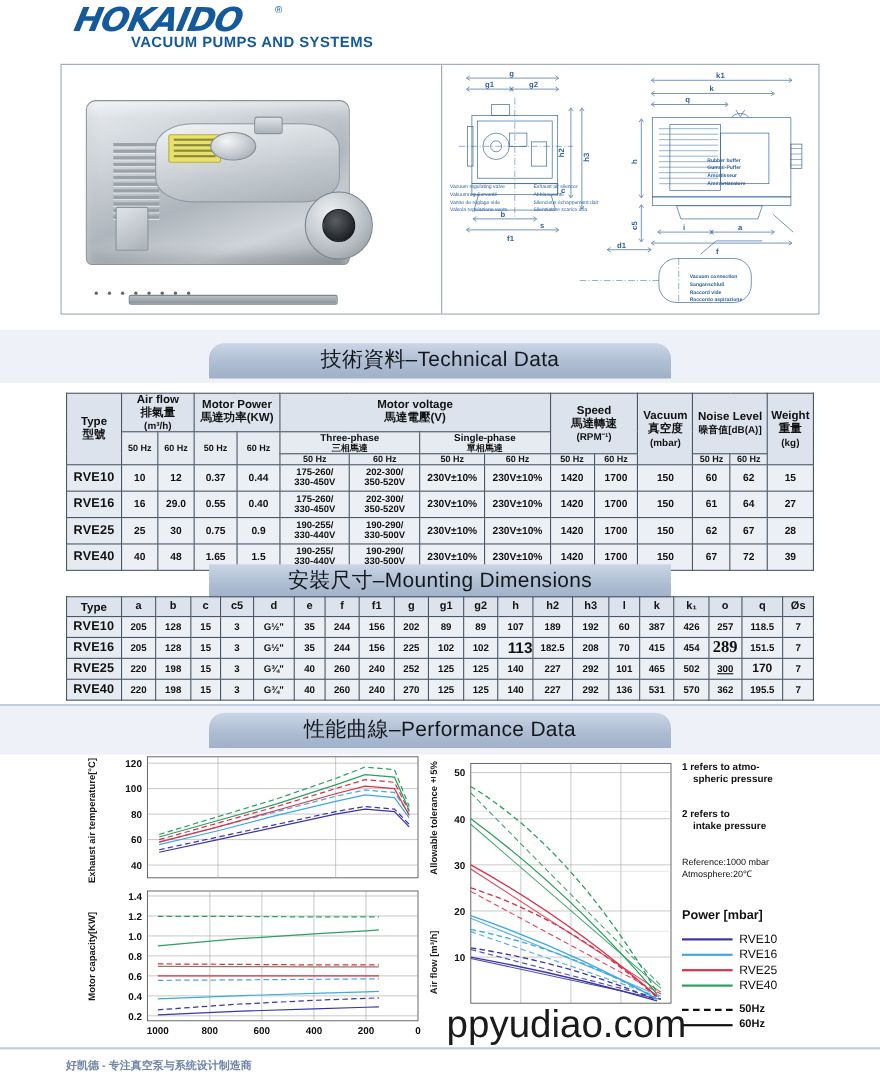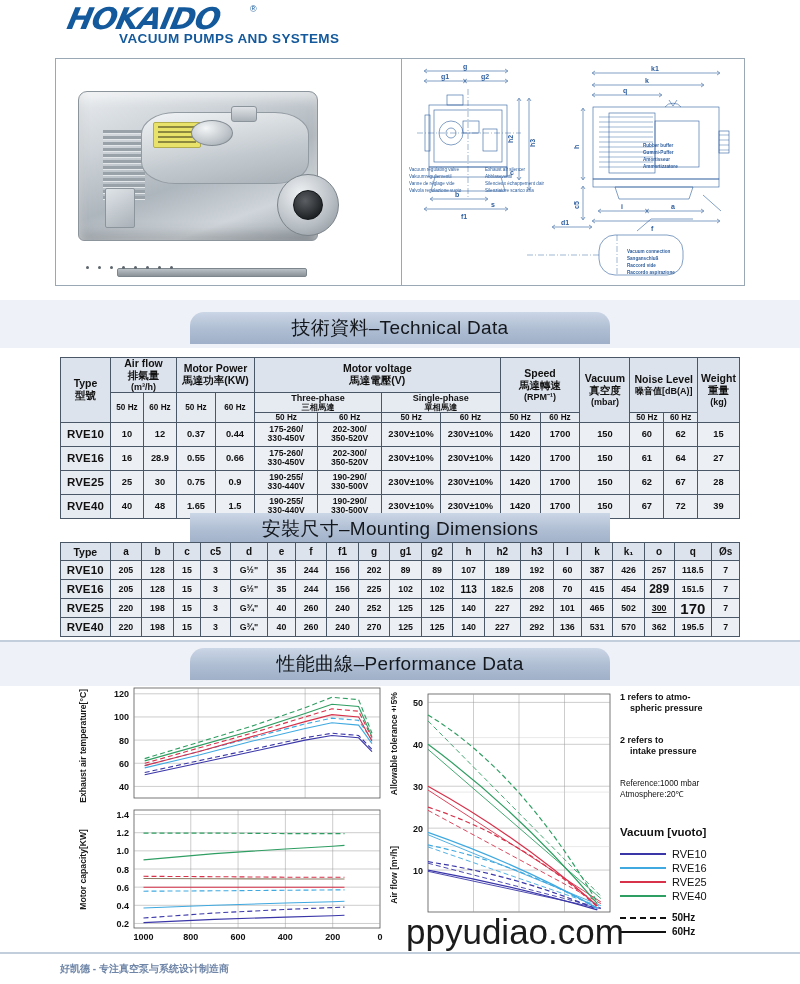--- a/index.html
+++ b/index.html
@@ -414,23 +414,23 @@
         <td class="val">1420</td>
         <td class="val">1700</td>
         <td class="val">150</td>
         <td class="val">60</td>
         <td class="val">62</td>
         <td class="val">15</td>
       </tr>
       <tr>
         <td class="type" style="height: 24px;">RVE16</td>
         <td class="val">16</td>
-        <td class="val">28.9</td>
+        <td class="val">29.0</td>
         <td class="val">0.55</td>
-        <td class="val">0.66</td>
+        <td class="val">0.40</td>
         <td class="val" style="line-height: 1.1; font-size: 8.6px;">
           <div>175-260/</div>
           <div>330-450V</div>
         </td>
         <td class="val" style="line-height: 1.1; font-size: 8.6px;">
           <div>202-300/</div>
           <div>350-520V</div>
         </td>
         <td class="val">230V±10%</td>
         <td class="val">230V±10%</td>
@@ -548,27 +548,27 @@
         <td class="val" style="height: 19px; font-size: 8.8px;">128</td>
         <td class="val" style="height: 19px; font-size: 8.8px;">15</td>
         <td class="val" style="height: 19px; font-size: 8.8px;">3</td>
         <td class="val" style="height: 19px; font-size: 8.8px;">G½"</td>
         <td class="val" style="height: 19px; font-size: 8.8px;">35</td>
         <td class="val" style="height: 19px; font-size: 8.8px;">244</td>
         <td class="val" style="height: 19px; font-size: 8.8px;">156</td>
         <td class="val" style="height: 19px; font-size: 8.8px;">225</td>
         <td class="val" style="height: 19px; font-size: 8.8px;">102</td>
         <td class="val" style="height: 19px; font-size: 8.8px;">102</td>
-        <td class="val" style="height: 19px; font-size: 10px;">113</td>
+        <td class="val" style="height: 19px; font-size: 14px; text-align: right;">113</td>
         <td class="val" style="height: 19px; font-size: 8.8px;">182.5</td>
         <td class="val" style="height: 19px; font-size: 8.8px;">208</td>
         <td class="val" style="height: 19px; font-size: 8.8px;">70</td>
         <td class="val" style="height: 19px; font-size: 8.8px;">415</td>
         <td class="val" style="height: 19px; font-size: 8.8px;">454</td>
-        <td class="val" style="height: 19px; font-size: 12px;">289</td>
+        <td class="val" style="height: 19px; font-size: 15px; font-family: Liberation Serif, serif;">289</td>
         <td class="val" style="height: 19px; font-size: 8.8px;">151.5</td>
         <td class="val" style="height: 19px; font-size: 8.8px;">7</td>
       </tr>
       <tr>
         <td class="type" style="height: 19px;">RVE25</td>
         <td class="val" style="height: 19px; font-size: 8.8px;">220</td>
         <td class="val" style="height: 19px; font-size: 8.8px;">198</td>
         <td class="val" style="height: 19px; font-size: 8.8px;">15</td>
         <td class="val" style="height: 19px; font-size: 8.8px;">3</td>
         <td class="val" style="height: 19px; font-size: 8.8px;">G¾"</td>
@@ -578,21 +578,21 @@
         <td class="val" style="height: 19px; font-size: 8.8px;">252</td>
         <td class="val" style="height: 19px; font-size: 8.8px;">125</td>
         <td class="val" style="height: 19px; font-size: 8.8px;">125</td>
         <td class="val" style="height: 19px; font-size: 8.8px;">140</td>
         <td class="val" style="height: 19px; font-size: 8.8px;">227</td>
         <td class="val" style="height: 19px; font-size: 8.8px;">292</td>
         <td class="val" style="height: 19px; font-size: 8.8px;">101</td>
         <td class="val" style="height: 19px; font-size: 8.8px;">465</td>
         <td class="val" style="height: 19px; font-size: 8.8px;">502</td>
         <td class="val" style="height: 19px; font-size: 8.8px; text-decoration: underline;">300</td>
-        <td class="val" style="height: 19px; font-size: 15px;">170</td>
+        <td class="val" style="height: 19px; font-size: 11px;">170</td>
         <td class="val" style="height: 19px; font-size: 8.8px;">7</td>
       </tr>
       <tr>
         <td class="type" style="height: 19px;">RVE40</td>
         <td class="val" style="height: 19px; font-size: 8.8px;">220</td>
         <td class="val" style="height: 19px; font-size: 8.8px;">198</td>
         <td class="val" style="height: 19px; font-size: 8.8px;">15</td>
         <td class="val" style="height: 19px; font-size: 8.8px;">3</td>
         <td class="val" style="height: 19px; font-size: 8.8px;">G¾"</td>
         <td class="val" style="height: 19px; font-size: 8.8px;">40</td>
@@ -732,21 +732,21 @@
     <div class="legend-txt">
       <div>1 refers to atmo-</div>
       <div style="padding-left:10px;">spheric pressure</div>
     </div>
     <div class="legend-txt" style="margin-top:20px;">
       <div>2  refers to</div>
       <div style="padding-left:10px;">intake pressure</div>
     </div>
     <div class="legend-note" style="margin-top:22px;">Reference:1000 mbar</div>
     <div class="legend-note">Atmosphere:20℃</div>
-    <div class="legend-title" style="margin-top:26px;">Vacuum [vuoto]</div>
+    <div class="legend-title" style="margin-top:26px;">Power [mbar]</div>
     <div id="legend-items" style="margin-top:10px;">
         <div style="display: flex; align-items: center; margin-bottom: 2px;">
           <span style="display: inline-block; width: 46px; height: 0px; border-top: 2px solid rgb(58, 54, 168); margin-right: 6px;"></span>
           <span class="legend-item">RVE10</span>
         </div>
         <div style="display: flex; align-items: center; margin-bottom: 2px;">
           <span style="display: inline-block; width: 46px; height: 0px; border-top: 2px solid rgb(63, 169, 224); margin-right: 6px;"></span>
           <span class="legend-item">RVE16</span>
         </div>
         <div style="display: flex; align-items: center; margin-bottom: 2px;">

